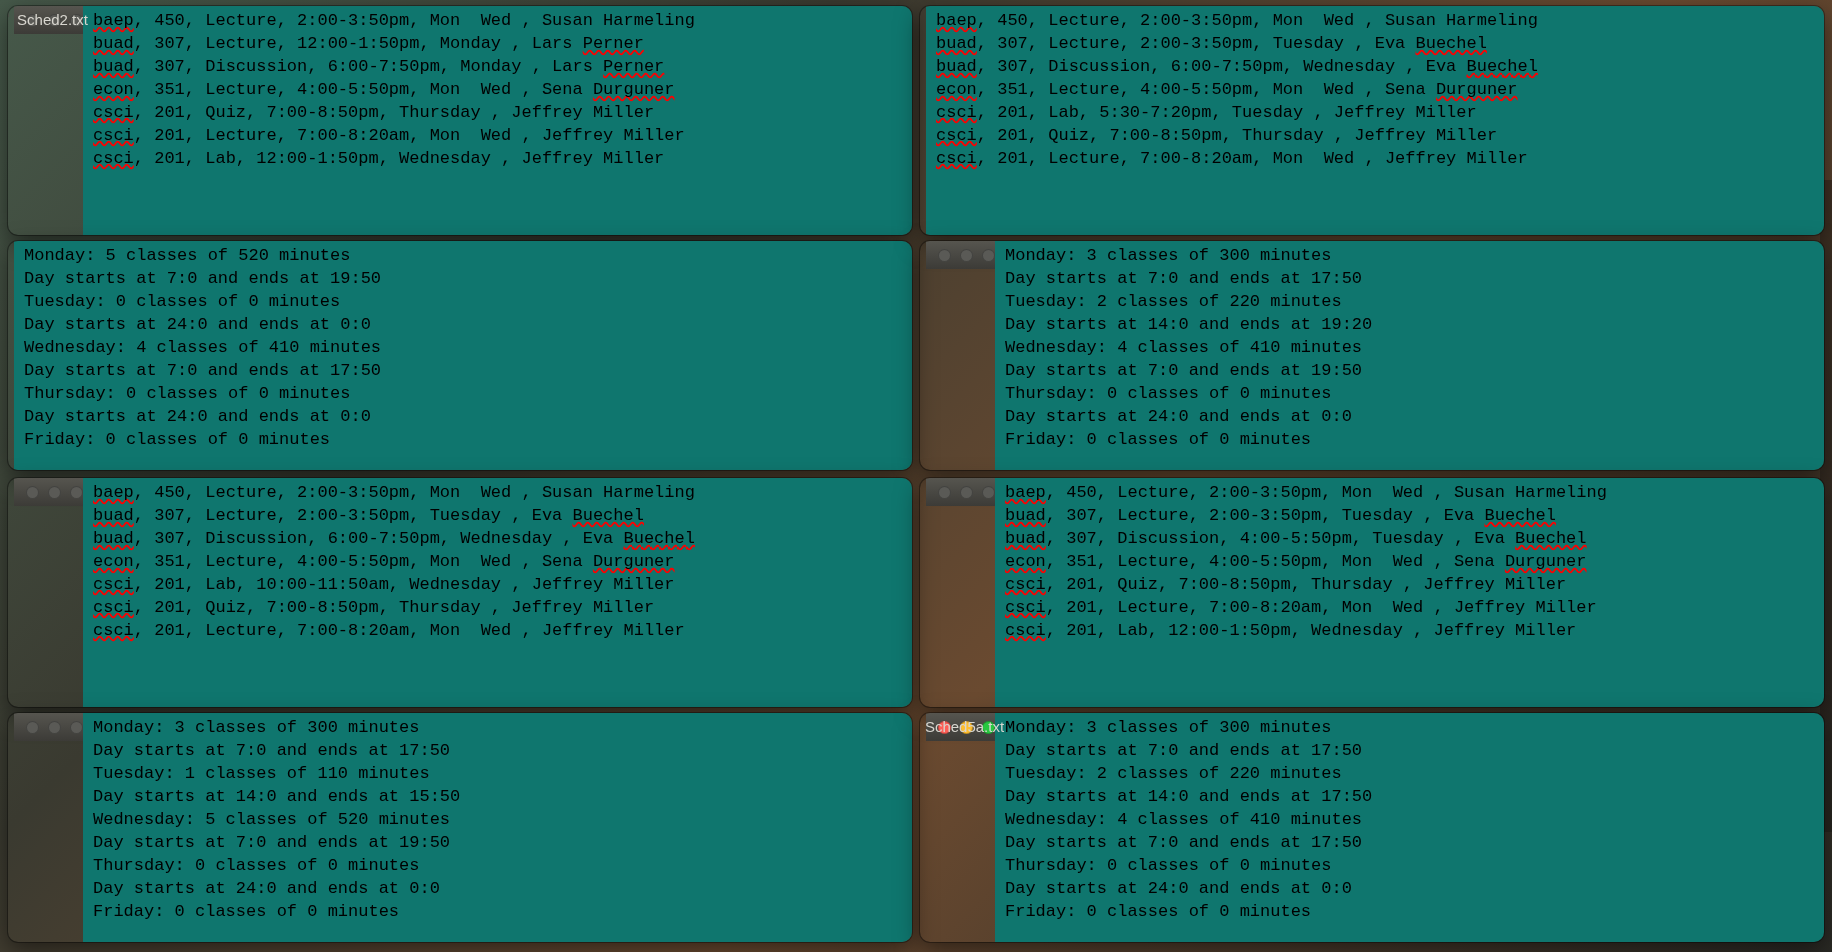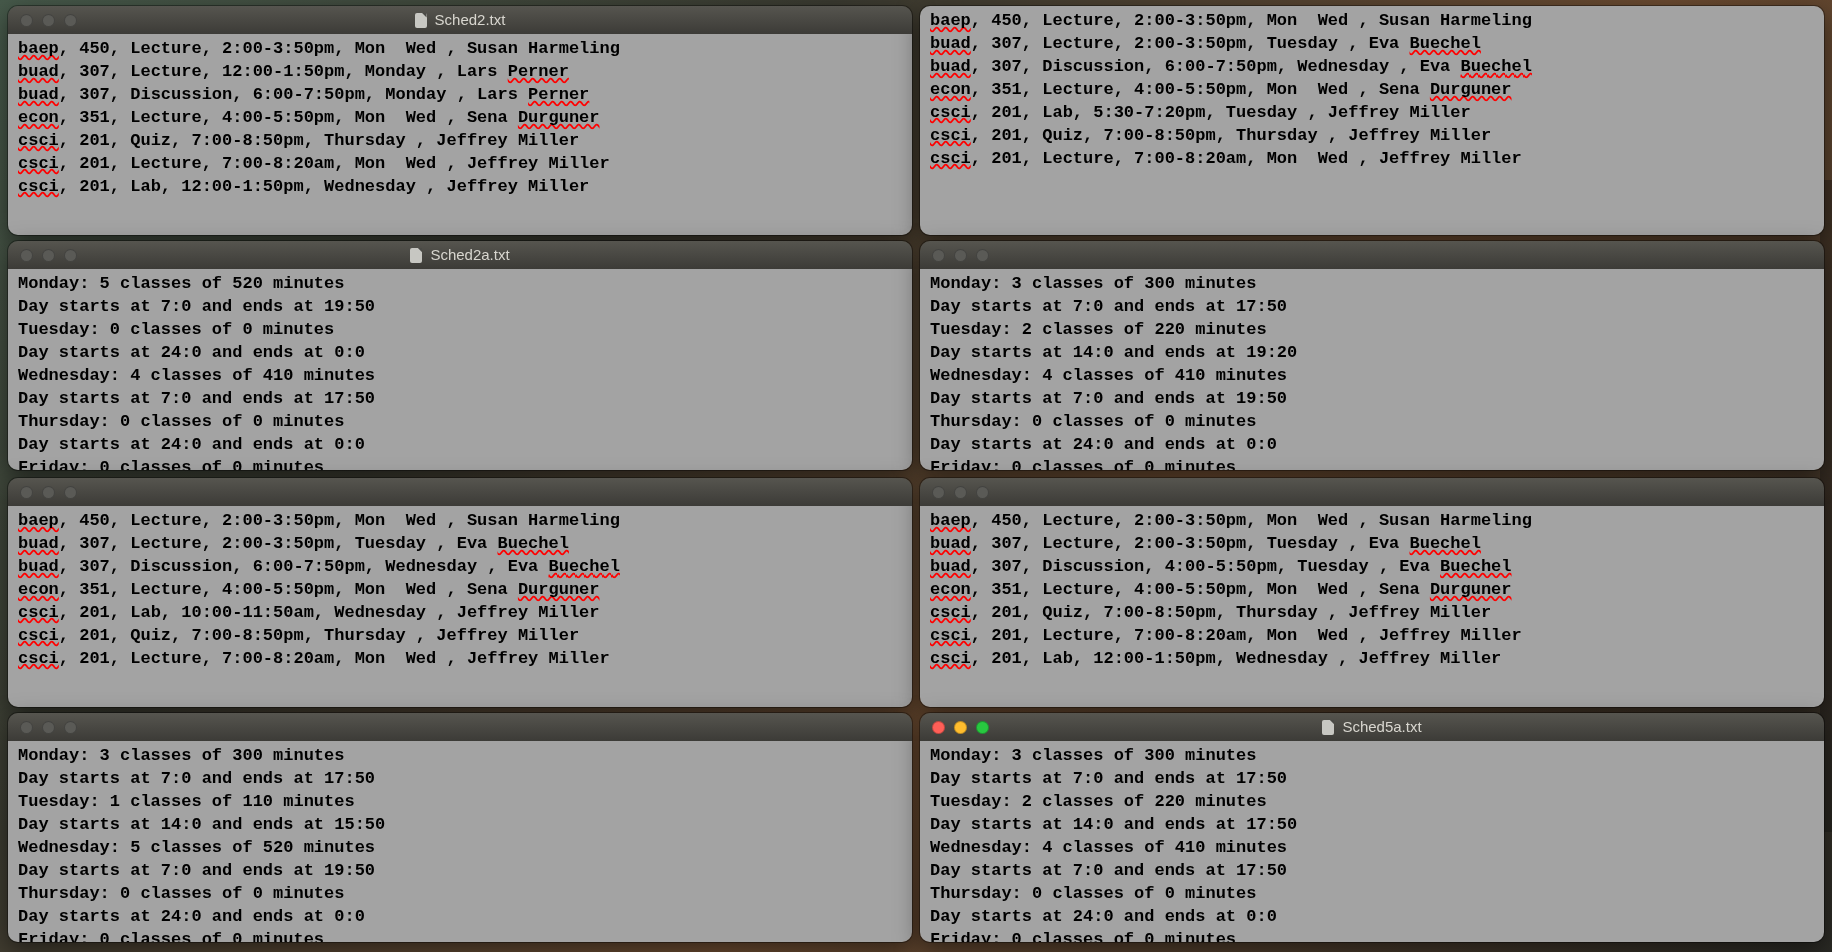--- a/index.html
+++ b/index.html
@@ -29,26 +29,27 @@
     padding: 6px 8px 10px 8px;
   }
   .cell {
     display: flex;
     flex-direction: column;
     gap: 6px;
     min-height: 0;
   }
   .window {
     display: flex;
-    flex-direction: column;
+    flex-direction: row;
     border-radius: 10px;
     overflow: hidden;
     box-shadow: 0 8px 24px rgba(0,0,0,.5), 0 0 0 1px rgba(0,0,0,.35);
     flex: 1 1 50%;
     min-height: 0;
+    padding-left: 6px;
   }
   .titlebar {
     height: 28px;
     background: #4a4a48;
     background: linear-gradient(#56554f, #3c3b37);
     display: flex;
     align-items: center;
     position: relative;
     flex: none;
   }
@@ -87,27 +88,26 @@
   }
   .doc-icon::after {
     content: "";
     position: absolute;
     top: 0; right: 0;
     width: 5px; height: 5px;
     background: #4a4a46;
     clip-path: polygon(0 0, 100% 100%, 100% 0);
   }
   .content {
-    background: #a3a3a3;
+    background: #0f766e;
     color: #000;
     padding: 4px 10px 6px 10px;
     flex: 1 1 auto;
     overflow: hidden;
     white-space: pre;
-    font-weight: bold;
   }
   .line { display: block; }
   .seg.spell {
     text-decoration: underline wavy red;
     text-decoration-skip-ink: none;
   }
 
   
   .side-fade {
     position: absolute;
@@ -134,31 +134,20 @@
         </div>
         <div class="title-center">
           <span class="doc-icon"></span>
           <span class="title-text">Sched2.txt</span>
         </div>
       </div>
       <div class="content"><span class="line"><span class="seg spell">baep</span><span class="seg">, 450, Lecture, 2:00-3:50pm, Mon  Wed , Susan Harmeling</span></span><span class="line"><span class="seg spell">buad</span><span class="seg">, 307, Lecture, 12:00-1:50pm, Monday , Lars </span><span class="seg spell">Perner</span></span><span class="line"><span class="seg spell">buad</span><span class="seg">, 307, Discussion, 6:00-7:50pm, Monday , Lars </span><span class="seg spell">Perner</span></span><span class="line"><span class="seg spell">econ</span><span class="seg">, 351, Lecture, 4:00-5:50pm, Mon  Wed , Sena </span><span class="seg spell">Durguner</span></span><span class="line"><span class="seg spell">csci</span><span class="seg">, 201, Quiz, 7:00-8:50pm, Thursday , Jeffrey Miller</span></span><span class="line"><span class="seg spell">csci</span><span class="seg">, 201, Lecture, 7:00-8:20am, Mon  Wed , Jeffrey Miller</span></span><span class="line"><span class="seg spell">csci</span><span class="seg">, 201, Lab, 12:00-1:50pm, Wednesday , Jeffrey Miller</span></span></div>
     </div>
 
     <div class="window">
-      <div class="titlebar">
-        <div class="traffic">
-          <div class="dot red"></div>
-          <div class="dot yellow"></div>
-          <div class="dot green"></div>
-        </div>
-        <div class="title-center">
-          <span class="doc-icon"></span>
-          <span class="title-text">Sched2a.txt</span>
-        </div>
-      </div>
       <div class="content"><span class="line"><span class="seg">Monday: 5 classes of 520 minutes</span></span><span class="line"><span class="seg">Day starts at 7:0 and ends at 19:50</span></span><span class="line"><span class="seg">Tuesday: 0 classes of 0 minutes</span></span><span class="line"><span class="seg">Day starts at 24:0 and ends at 0:0</span></span><span class="line"><span class="seg">Wednesday: 4 classes of 410 minutes</span></span><span class="line"><span class="seg">Day starts at 7:0 and ends at 17:50</span></span><span class="line"><span class="seg">Thursday: 0 classes of 0 minutes</span></span><span class="line"><span class="seg">Day starts at 24:0 and ends at 0:0</span></span><span class="line"><span class="seg">Friday: 0 classes of 0 minutes</span></span></div>
     </div>
   </div>
 
   <div class="cell">
     <div class="window">
       <div class="content"><span class="line"><span class="seg spell">baep</span><span class="seg">, 450, Lecture, 2:00-3:50pm, Mon  Wed , Susan Harmeling</span></span><span class="line"><span class="seg spell">buad</span><span class="seg">, 307, Lecture, 2:00-3:50pm, Tuesday , Eva </span><span class="seg spell">Buechel</span></span><span class="line"><span class="seg spell">buad</span><span class="seg">, 307, Discussion, 6:00-7:50pm, Wednesday , Eva </span><span class="seg spell">Buechel</span></span><span class="line"><span class="seg spell">econ</span><span class="seg">, 351, Lecture, 4:00-5:50pm, Mon  Wed , Sena </span><span class="seg spell">Durguner</span></span><span class="line"><span class="seg spell">csci</span><span class="seg">, 201, Lab, 5:30-7:20pm, Tuesday , Jeffrey Miller</span></span><span class="line"><span class="seg spell">csci</span><span class="seg">, 201, Quiz, 7:00-8:50pm, Thursday , Jeffrey Miller</span></span><span class="line"><span class="seg spell">csci</span><span class="seg">, 201, Lecture, 7:00-8:20am, Mon  Wed , Jeffrey Miller</span></span></div>
     </div>
 
     <div class="window">

